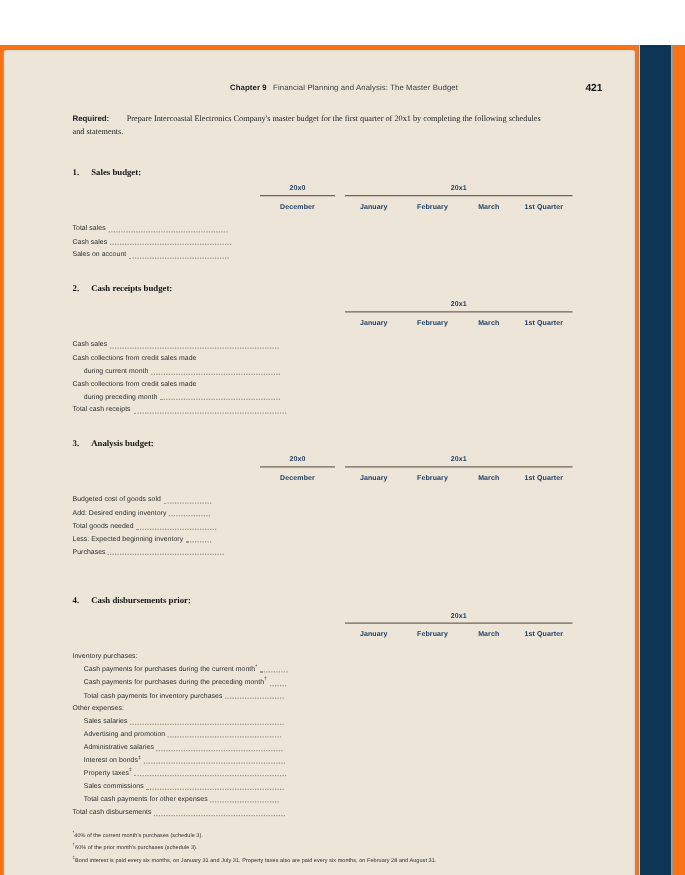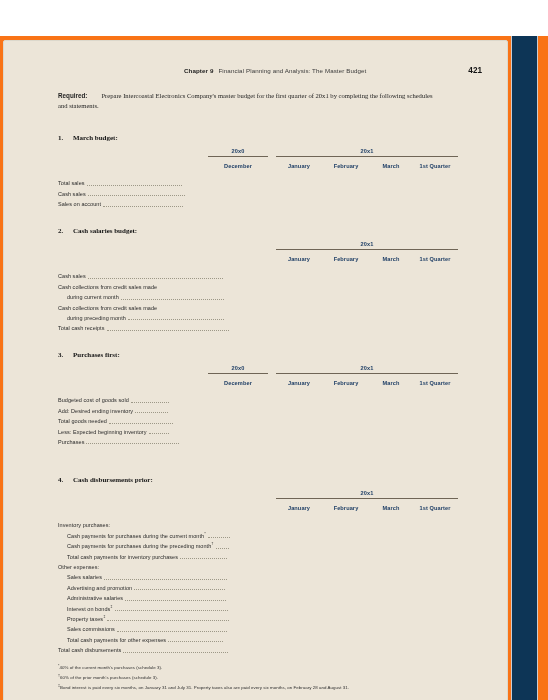--- a/index.html
+++ b/index.html
@@ -216,21 +216,21 @@
   <div id="page">
     <div class="content" id="content">
         <div class="runhead">
           <div class="runhead-inner">
             <span class="ch">Chapter 9</span>
             <span class="ttl">Financial Planning and Analysis: The Master Budget</span>
           </div>
           <span class="pg">421</span>
         </div>
         <div class="required-block"><span class="lbl">Required:</span><span class="gap"></span><span>Prepare Intercoastal Electronics Company's master budget for the first quarter of 20x1 by completing the following schedules and statements.</span></div>
-        <div class="sched-title" style="left: 54px; top: 93px;"><span class="num">1.</span><span class="txt">March budget:</span></div>
+        <div class="sched-title" style="left: 54px; top: 93px;"><span class="num">1.</span><span class="txt">Sales budget:</span></div>
         <div class="tbl" style="top: 107px;">
           <div class="yearrow">
             <div class="yspan" style="left: 150px; width: 60px;">20x0</div>
             <div class="yspan" style="left: 218px; width: 182px;">20x1</div>
           </div>
           <div class="monthrow">
             <div class="mh" style="left: 150px; width: 60px;">December</div>
             <div class="mh" style="left: 218px; width: 46px;">January</div>
             <div class="mh" style="left: 264px; width: 48px;">February</div>
             <div class="mh" style="left: 312px; width: 42px;">March</div>
@@ -244,21 +244,21 @@
             <div class="row">
               <span class="lab">Cash sales</span>
               <span class="lead" style="width: 97px;"></span>
             </div>
             <div class="row">
               <span class="lab">Sales on account</span>
               <span class="lead" style="width: 80px;"></span>
             </div>
           </div>
         </div>
-        <div class="sched-title" style="left: 54px; top: 186px;"><span class="num">2.</span><span class="txt">Cash salaries budget:</span></div>
+        <div class="sched-title" style="left: 54px; top: 186px;"><span class="num">2.</span><span class="txt">Cash receipts budget:</span></div>
         <div class="tbl" style="top: 200px;">
           <div class="yearrow">
             <div class="yspan" style="left: 218px; width: 182px;">20x1</div>
           </div>
           <div class="monthrow">
             <div class="mh" style="left: 218px; width: 46px;">January</div>
             <div class="mh" style="left: 264px; width: 48px;">February</div>
             <div class="mh" style="left: 312px; width: 42px;">March</div>
             <div class="mh" style="left: 354px; width: 46px;">1st Quarter</div>
           </div>
@@ -282,21 +282,21 @@
             <div class="row">
               <span class="lab ind1">during preceding month</span>
               <span class="lead" style="width: 96px;"></span>
             </div>
             <div class="row">
               <span class="lab">Total cash receipts</span>
               <span class="lead" style="width: 122px;"></span>
             </div>
           </div>
         </div>
-        <div class="sched-title" style="left: 54px; top: 310px;"><span class="num">3.</span><span class="txt">Purchases first:</span></div>
+        <div class="sched-title" style="left: 54px; top: 310px;"><span class="num">3.</span><span class="txt">Analysis budget:</span></div>
         <div class="tbl" style="top: 324px;">
           <div class="yearrow">
             <div class="yspan" style="left: 150px; width: 60px;">20x0</div>
             <div class="yspan" style="left: 218px; width: 182px;">20x1</div>
           </div>
           <div class="monthrow">
             <div class="mh" style="left: 150px; width: 60px;">December</div>
             <div class="mh" style="left: 218px; width: 46px;">January</div>
             <div class="mh" style="left: 264px; width: 48px;">February</div>
             <div class="mh" style="left: 312px; width: 42px;">March</div>

